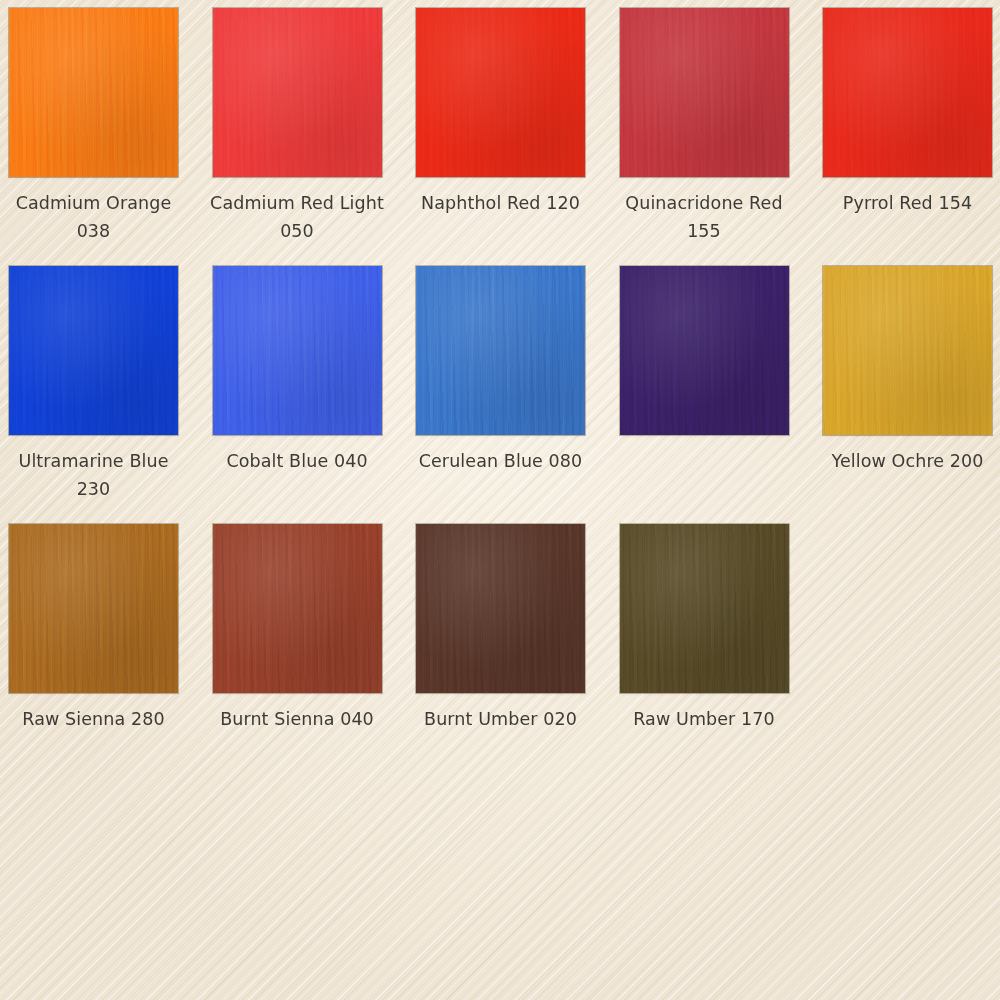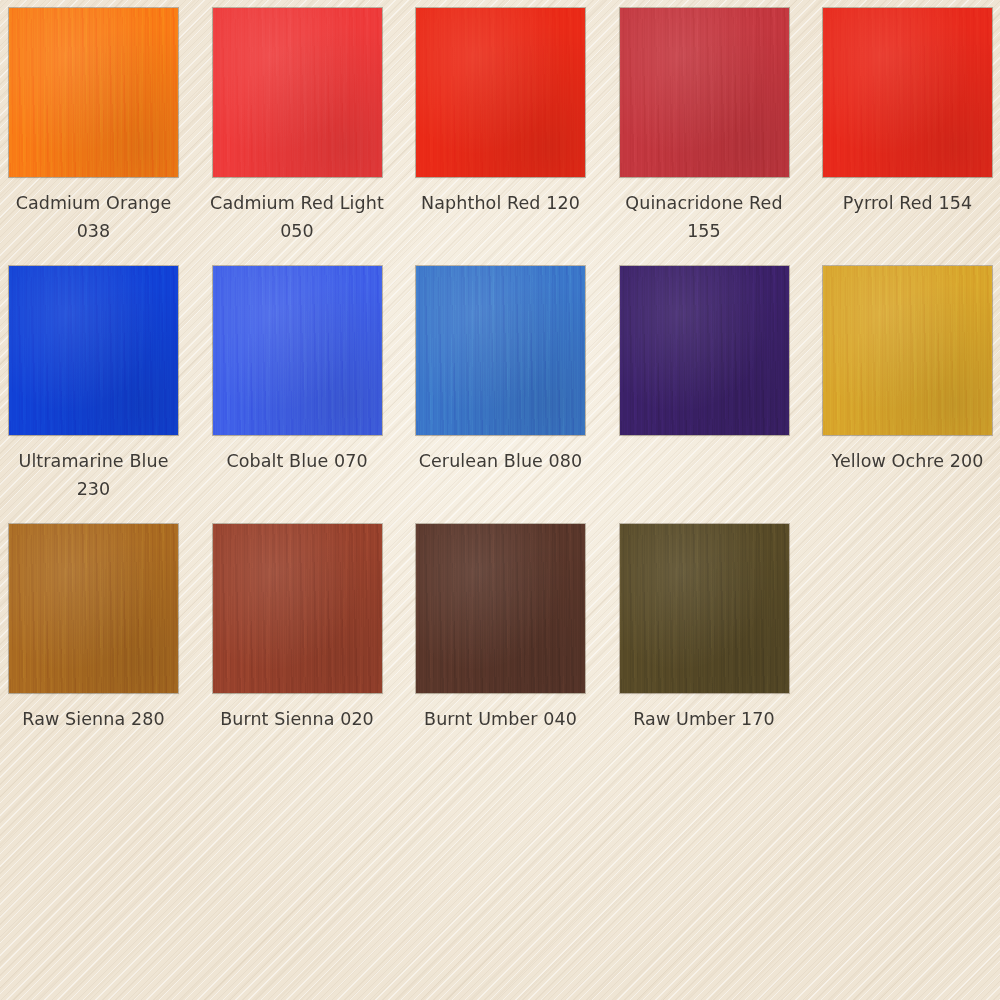--- a/index.html
+++ b/index.html
@@ -181,44 +181,44 @@
       <div class="swatch-cell">
         <div class="swatch-chip" style="background-color: rgb(232, 41, 27);"></div>
         <div class="swatch-label">Pyrrol Red 154</div>
       </div>
       <div class="swatch-cell">
         <div class="swatch-chip" style="background-color: rgb(17, 65, 214);"></div>
         <div class="swatch-label">Ultramarine Blue 230</div>
       </div>
       <div class="swatch-cell">
         <div class="swatch-chip" style="background-color: rgb(64, 96, 232);"></div>
-        <div class="swatch-label">Cobalt Blue 070</div>
+        <div class="swatch-label">Cobalt Blue 040</div>
       </div>
       <div class="swatch-cell">
         <div class="swatch-chip" style="background-color: rgb(59, 118, 201);"></div>
         <div class="swatch-label">Cerulean Blue 080</div>
       </div>
       <div class="swatch-cell">
         <div class="swatch-chip" style="background-color: rgb(59, 33, 104);"></div>
       </div>
       <div class="swatch-cell">
         <div class="swatch-chip" style="background-color: rgb(216, 165, 43);"></div>
         <div class="swatch-label">Yellow Ochre 200</div>
       </div>
       <div class="swatch-cell">
         <div class="swatch-chip" style="background-color: rgb(169, 106, 33);"></div>
         <div class="swatch-label">Raw Sienna 280</div>
       </div>
       <div class="swatch-cell">
         <div class="swatch-chip" style="background-color: rgb(151, 65, 44);"></div>
-        <div class="swatch-label">Burnt Sienna 020</div>
+        <div class="swatch-label">Burnt Sienna 040</div>
       </div>
       <div class="swatch-cell">
         <div class="swatch-chip" style="background-color: rgb(89, 54, 42);"></div>
-        <div class="swatch-label">Burnt Umber 040</div>
+        <div class="swatch-label">Burnt Umber 020</div>
       </div>
       <div class="swatch-cell">
         <div class="swatch-chip" style="background-color: rgb(87, 74, 39);"></div>
         <div class="swatch-label">Raw Umber 170</div>
       </div>
     </div>
 
 </div>
 
 </body></html>

